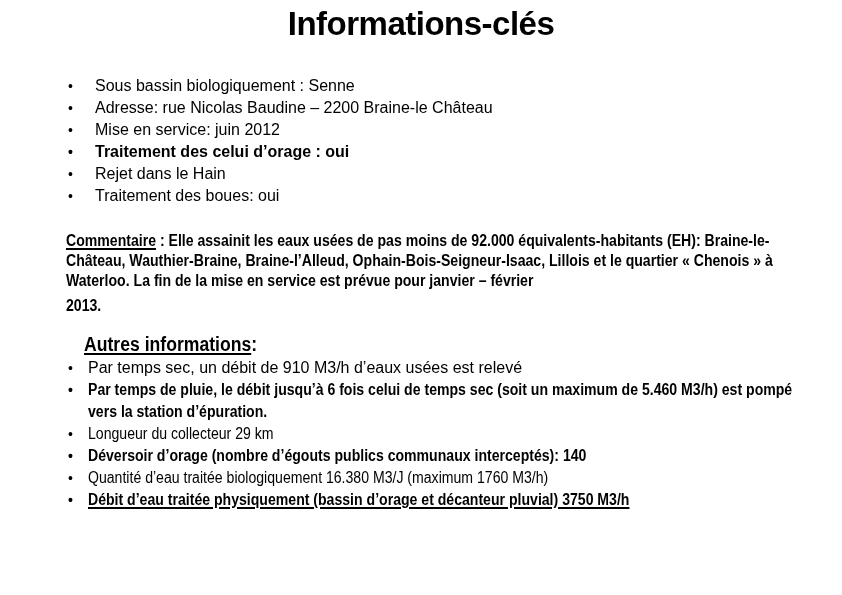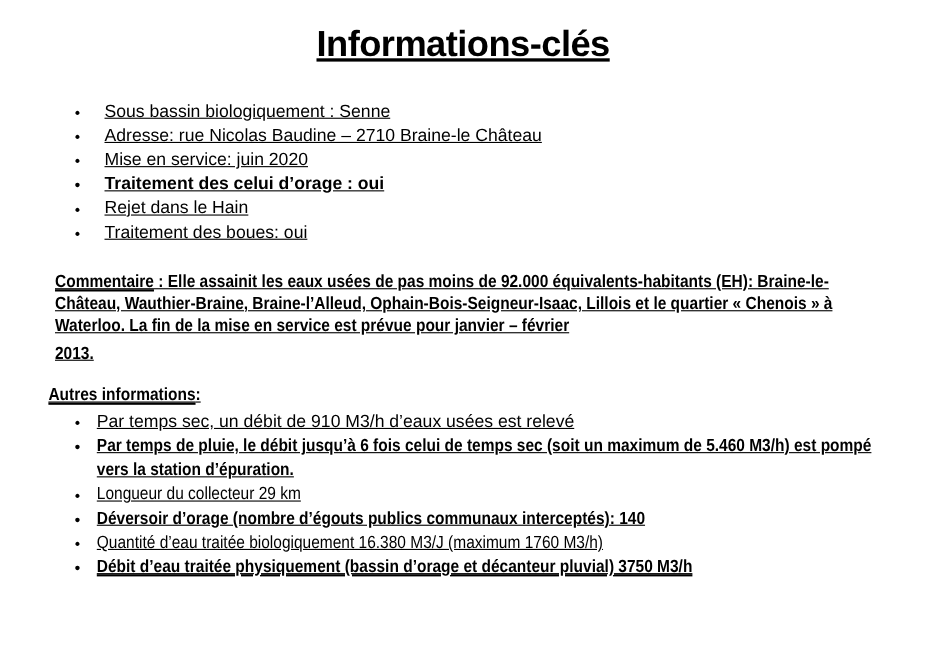--- a/index.html
+++ b/index.html
@@ -2,21 +2,21 @@
 <html lang="fr"><head>
 <meta charset="utf-8">
 <style>
   html, body { margin: 0; padding: 0; overflow: hidden; }
   body {
     width: 842px; height: 595px;
     background: #ffffff; color: #000000;
     font-family: "Liberation Sans", sans-serif;
     position: relative;
   }
-  .slide { width: 842px; height: 595px; box-sizing: border-box; padding-top: 20px; text-decoration: underline; }
+  .slide { width: 842px; height: 595px; box-sizing: border-box; padding-top: 4px; }
 
   
   .title {
     text-align: center;
     font-size: 33px; font-weight: bold;
     letter-spacing: -0.5px;
     line-height: 40px; margin: 0;
   }
   .subtitle {
     text-align: center;
@@ -48,30 +48,30 @@
 
   .b { font-weight: bold; }
   .u {
     text-decoration: underline;
     text-decoration-thickness: 2px;
     text-underline-offset: 2px;
   }
 
   
   .commentaire {
-    margin: 24px 56px 0 50px;
+    margin: 24px 56px 0 66px;
     font-size: 16px; font-weight: bold;
     line-height: 20px;
   }
   .commentaire .tail { display: block; margin-top: 5px; }
 
   
   .section-head {
-    margin: 18px 56px 0 44px;
-    font-size: 16px; font-weight: bold;
+    margin: 18px 56px 0 84px;
+    font-size: 20px; font-weight: bold;
     line-height: 20px;
   }
   .autres { margin: 3px 44px 0 64px !important; }
   .autres li { padding-left: 24px; line-height: 21px; margin-bottom: 2px; }
   .autres li::before { top: 0; }
   ul.plain li.cond .txt {
     display: block;
     transform: scaleX(0.88);
     transform-origin: 0 0;
     width: 113.6%;
@@ -79,22 +79,22 @@
 </style>
 </head>
 <body>
 
 <div class="slide">
 
   <h1 class="title">Informations-clés</h1>
 
   <ul class="plain facts">
     <li><span class="txt">Sous bassin biologiquement : Senne</span></li>
-    <li><span class="txt">Adresse: rue Nicolas Baudine – 2710 Braine-le Château</span></li>
-    <li><span class="txt">Mise en service: juin 2020</span></li>
+    <li><span class="txt">Adresse: rue Nicolas Baudine – 2200 Braine-le Château</span></li>
+    <li><span class="txt">Mise en service: juin 2012</span></li>
     <li class="b"><span class="txt">Traitement des celui d’orage : oui</span></li>
     <li><span class="txt">Rejet dans le Hain</span></li>
     <li><span class="txt">Traitement des boues: oui</span></li>
   </ul>
 
   <div class="commentaire">
     <div class="cond-block">
       <span class="u">Commentaire</span><span> : Elle assainit les eaux usées de pas moins de 92.000 équivalents-habitants (EH): Braine-le-Château, Wauthier-Braine, Braine-l’Alleud, Ophain-Bois-Seigneur-Isaac, Lillois et le quartier « Chenois » à Waterloo. La fin de la mise en service est prévue pour janvier – février</span>
       <span class="tail">2013.</span>
     </div>

